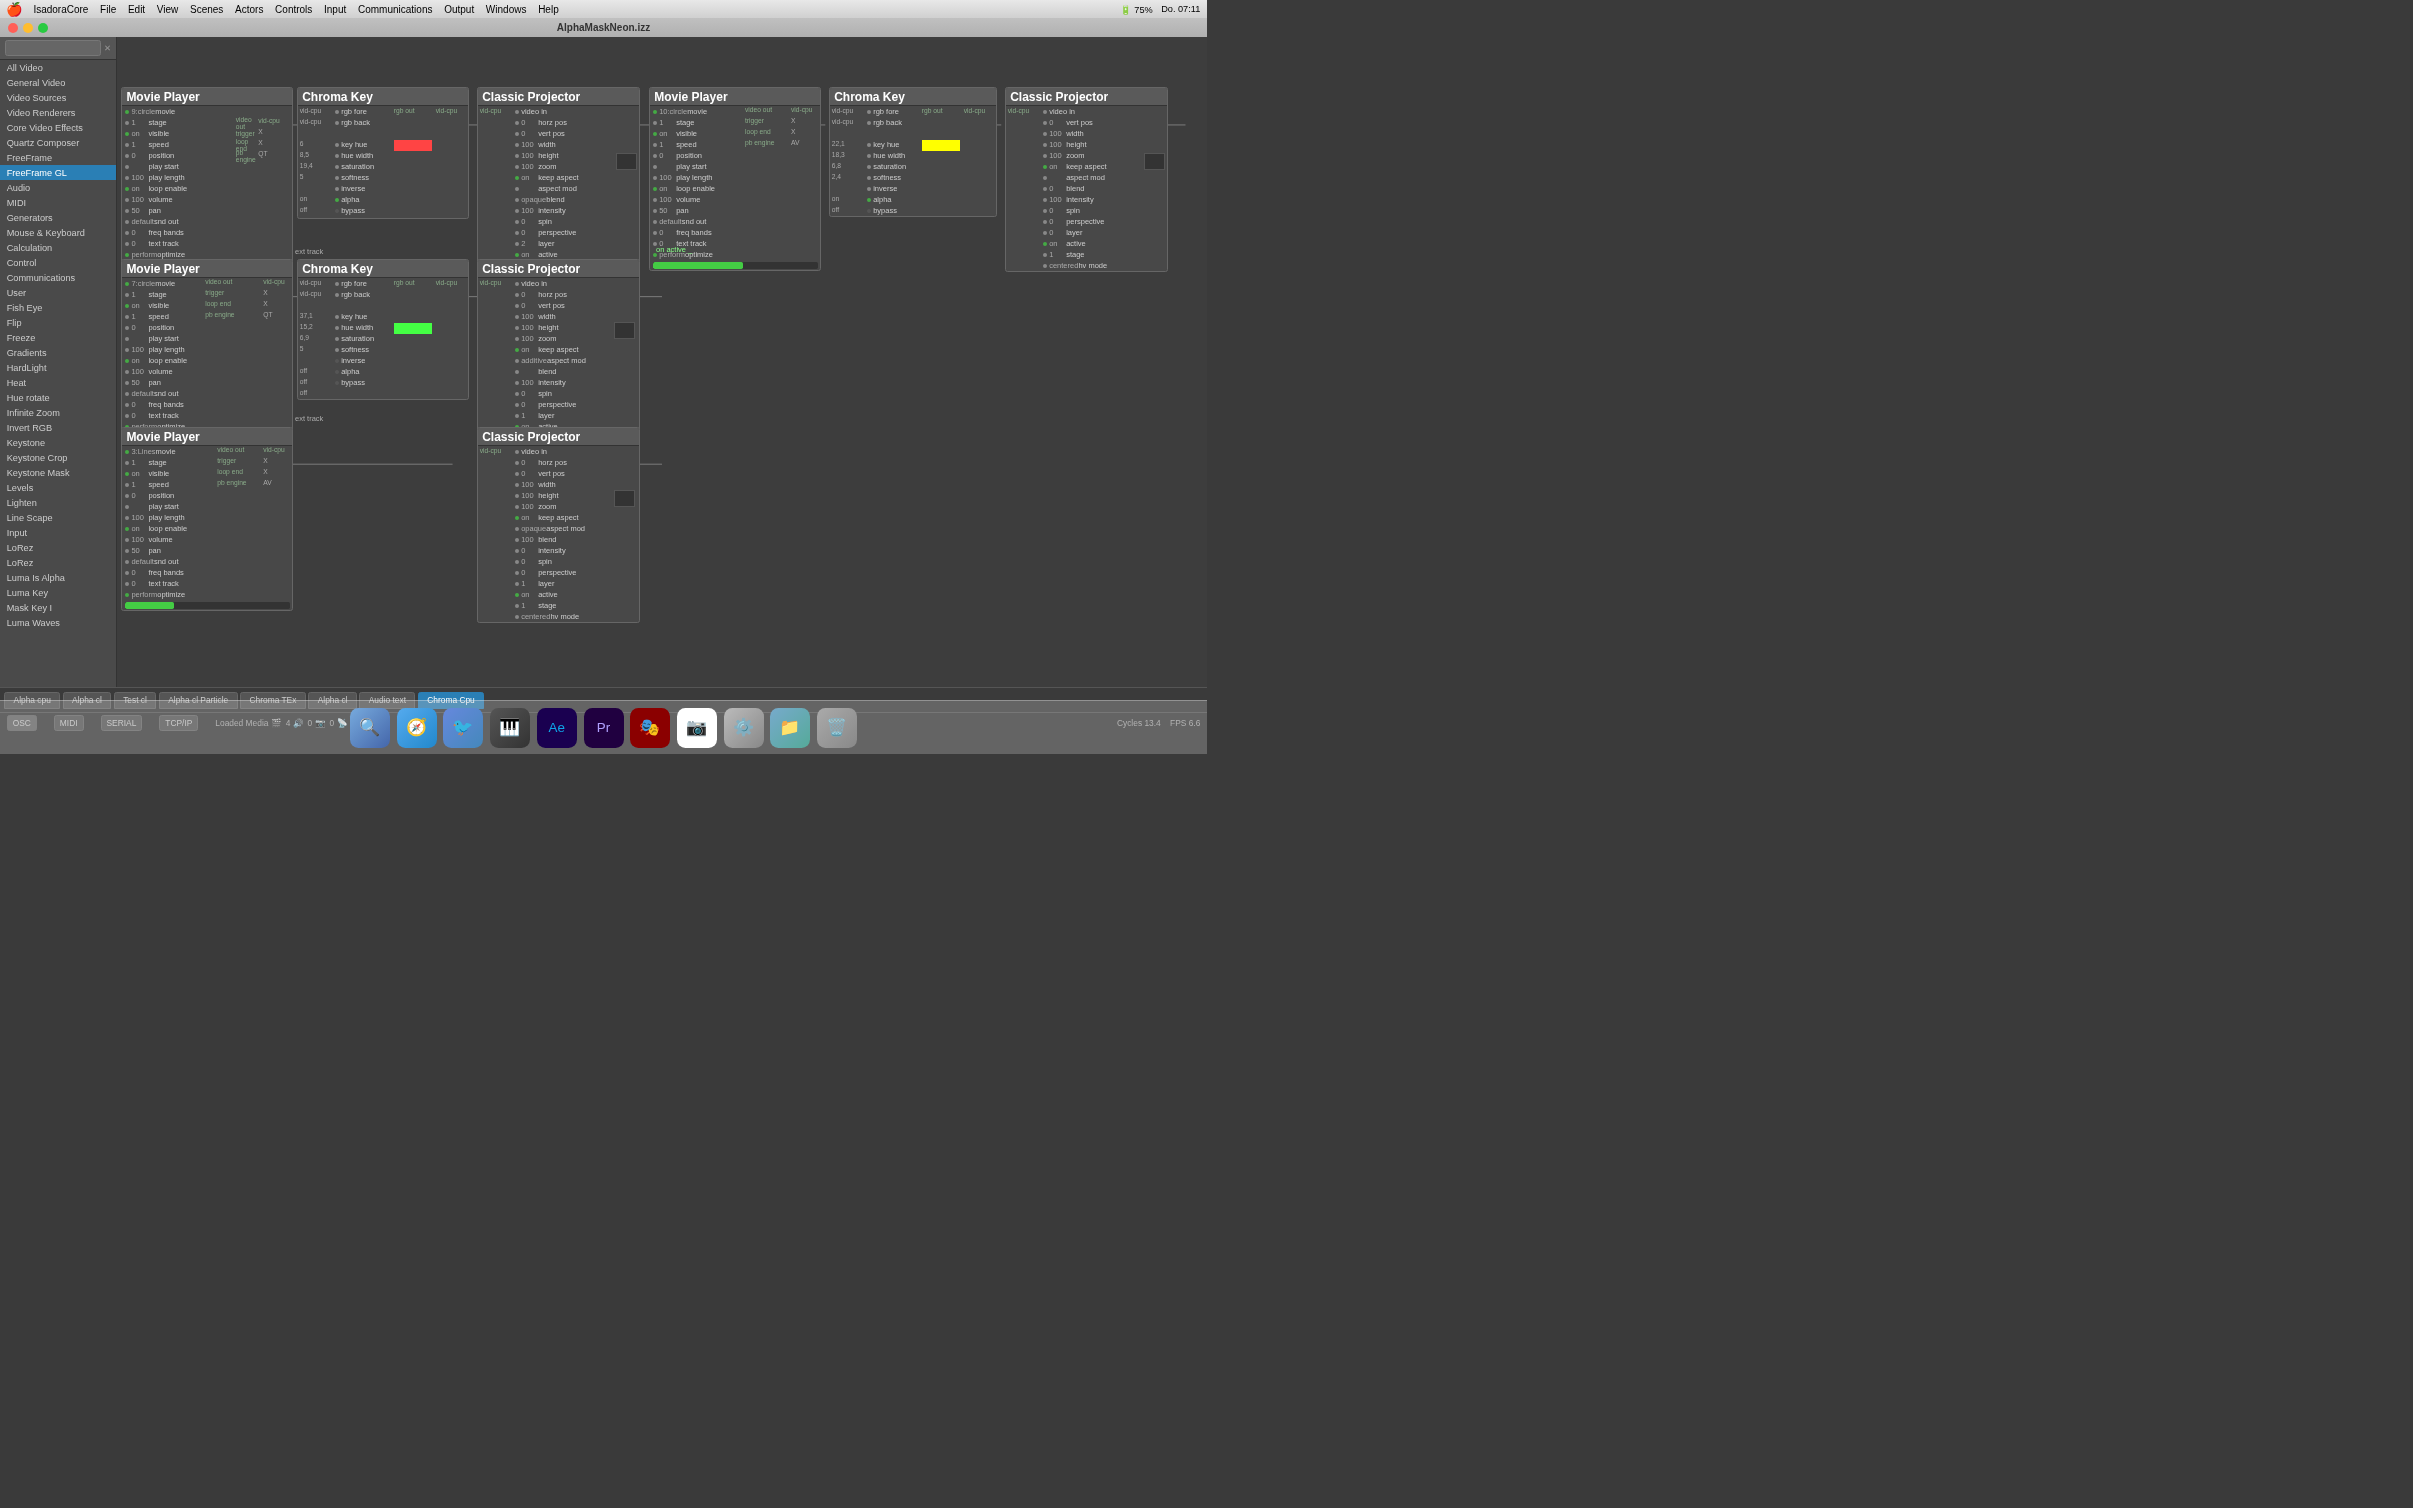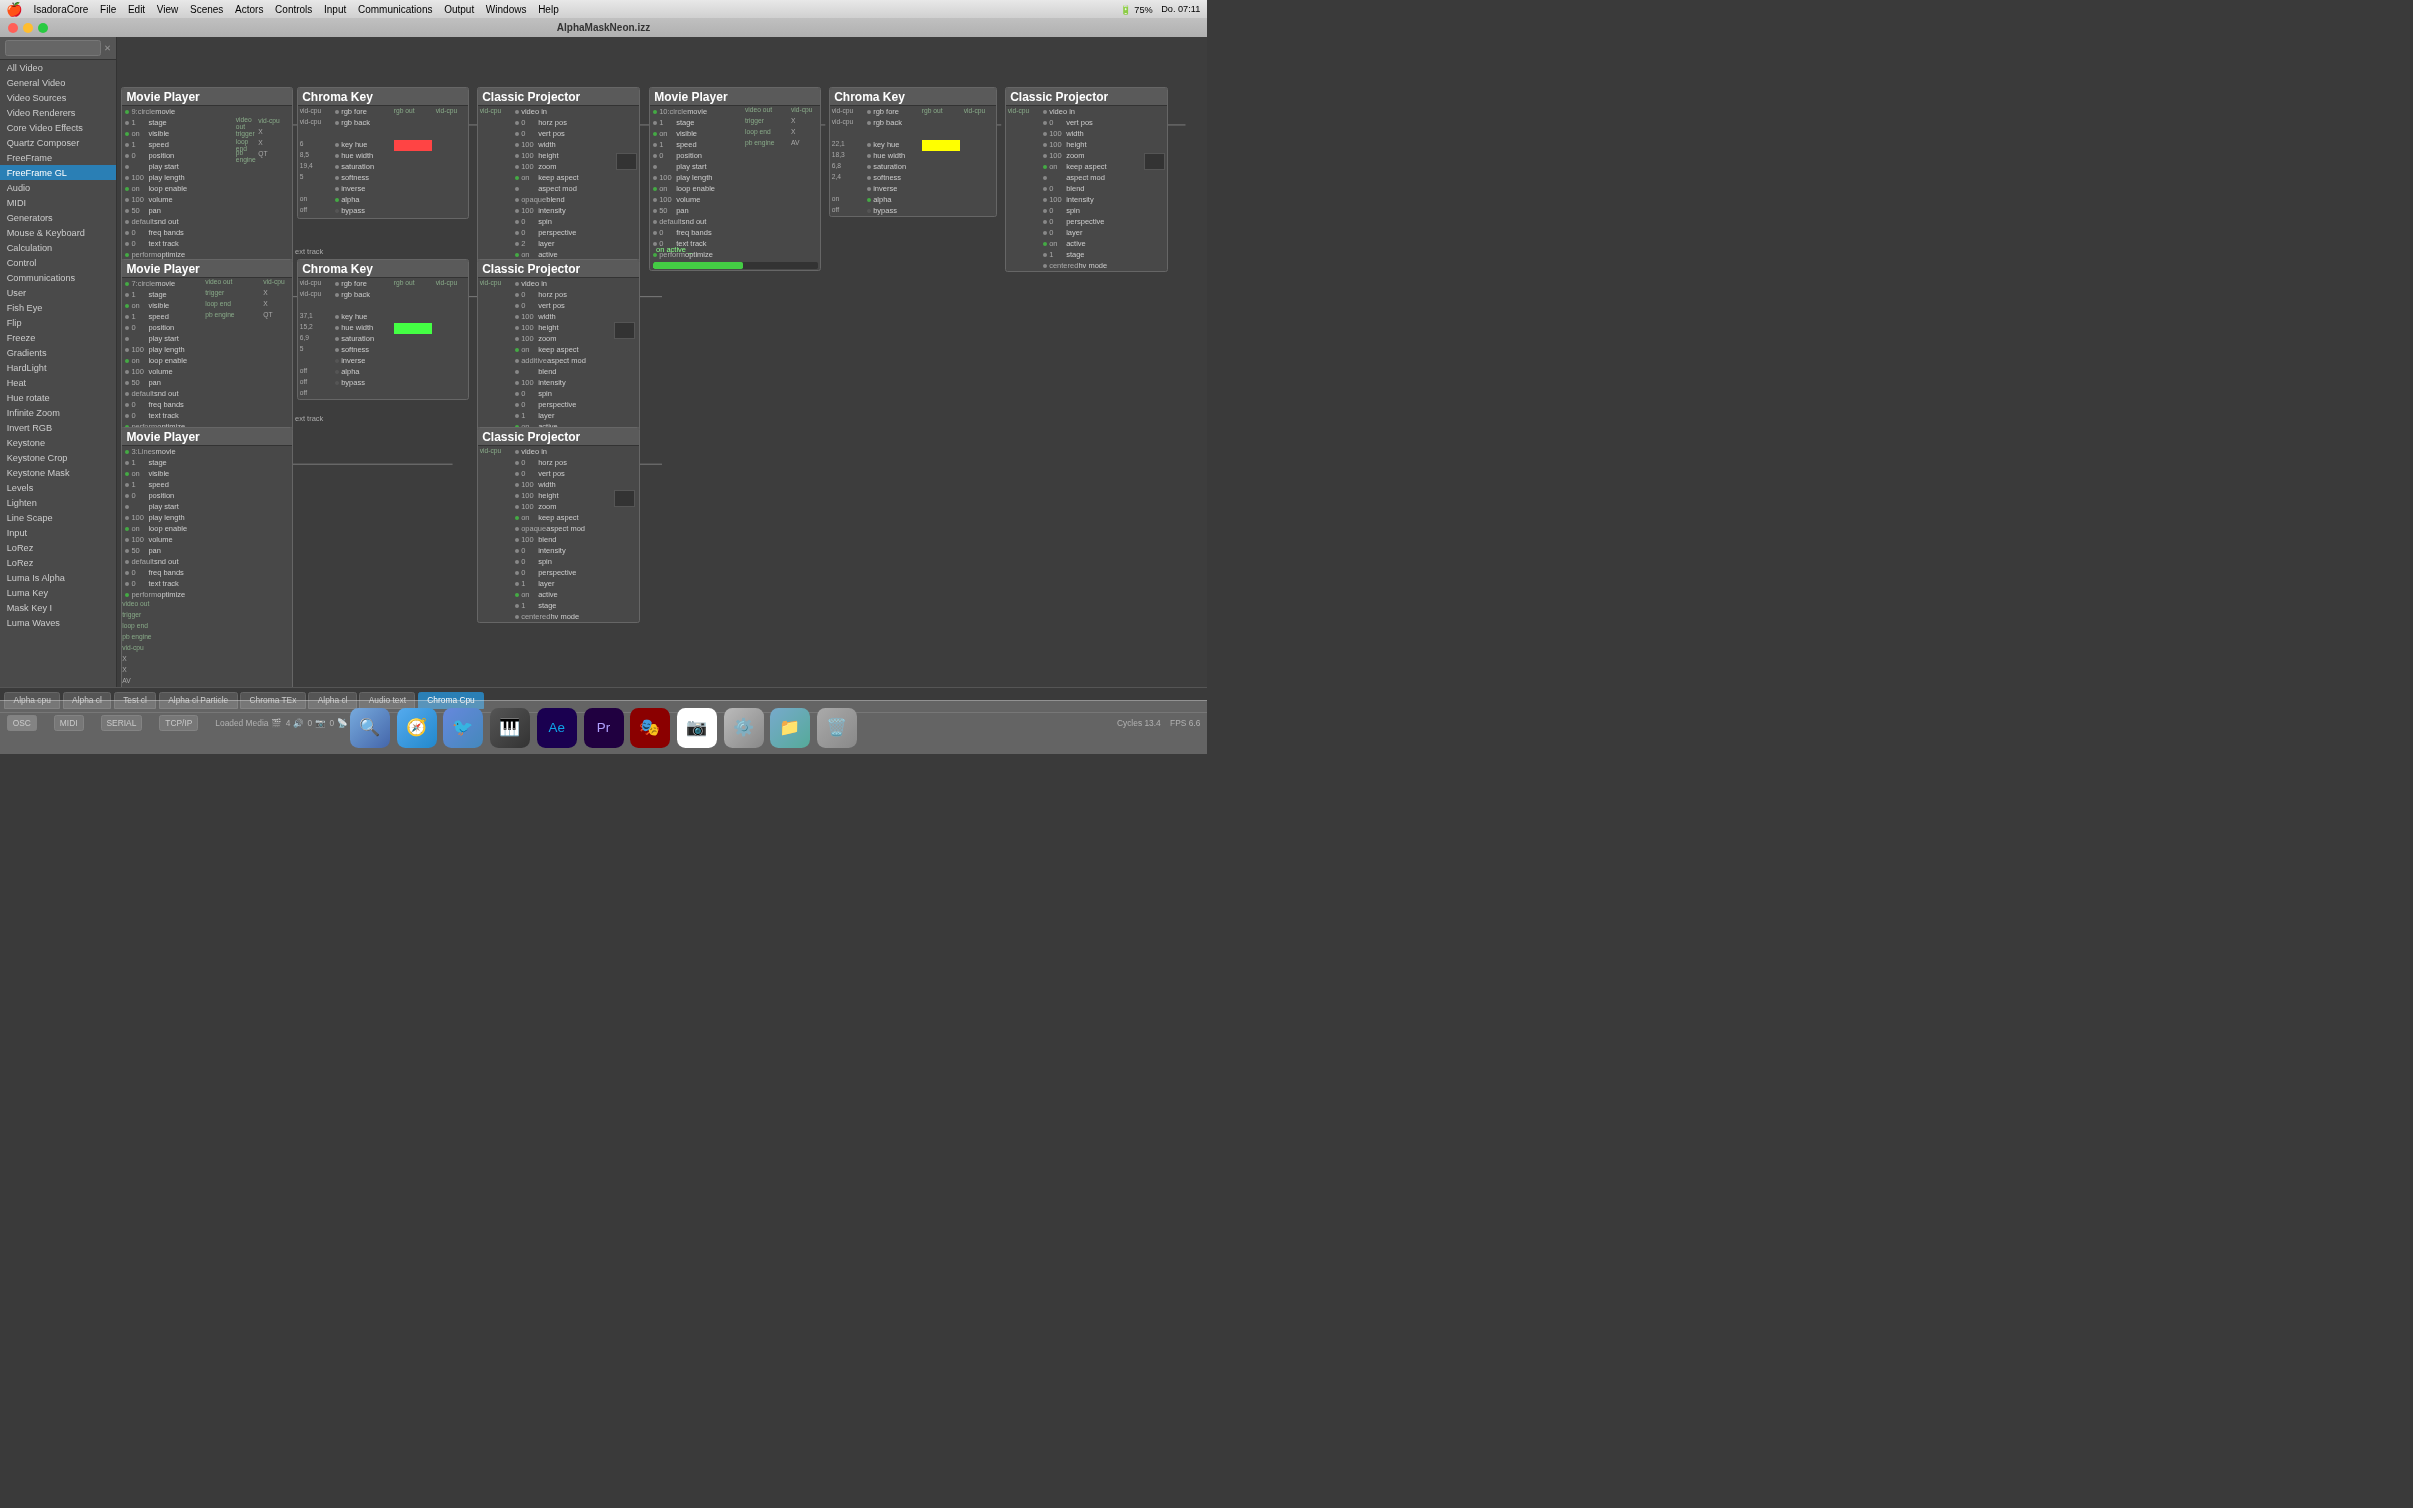--- a/index.html
+++ b/index.html
@@ -1132,21 +1132,21 @@
             </div>
         </div>
         <div style="width:25px;padding-top:44px;">
           <div style="width:21px;height:17px;background:#333;border:0.8px solid #555;"></div>
         </div>
       </div>
     </div>
 
     <div class="block-container" style="left:4.2px;top:390px;width:172px;background:#484848;border:0.8px solid #666;border-radius:2.5px;">
       <div class="actor-title">Movie Player</div>
-      <div style="display:flex;flex-direction:column;">
+      <div style="display:flex;">
         <div style="flex:1;">
           <div class="actor-row">
               <span class="dot active"></span>
               <span class="val">3:Lines</span>
               <span class="name">movie</span>
             </div>
           <div class="actor-row">
               <span class="dot"></span>
               <span class="val">1</span>
               <span class="name">stage</span>

